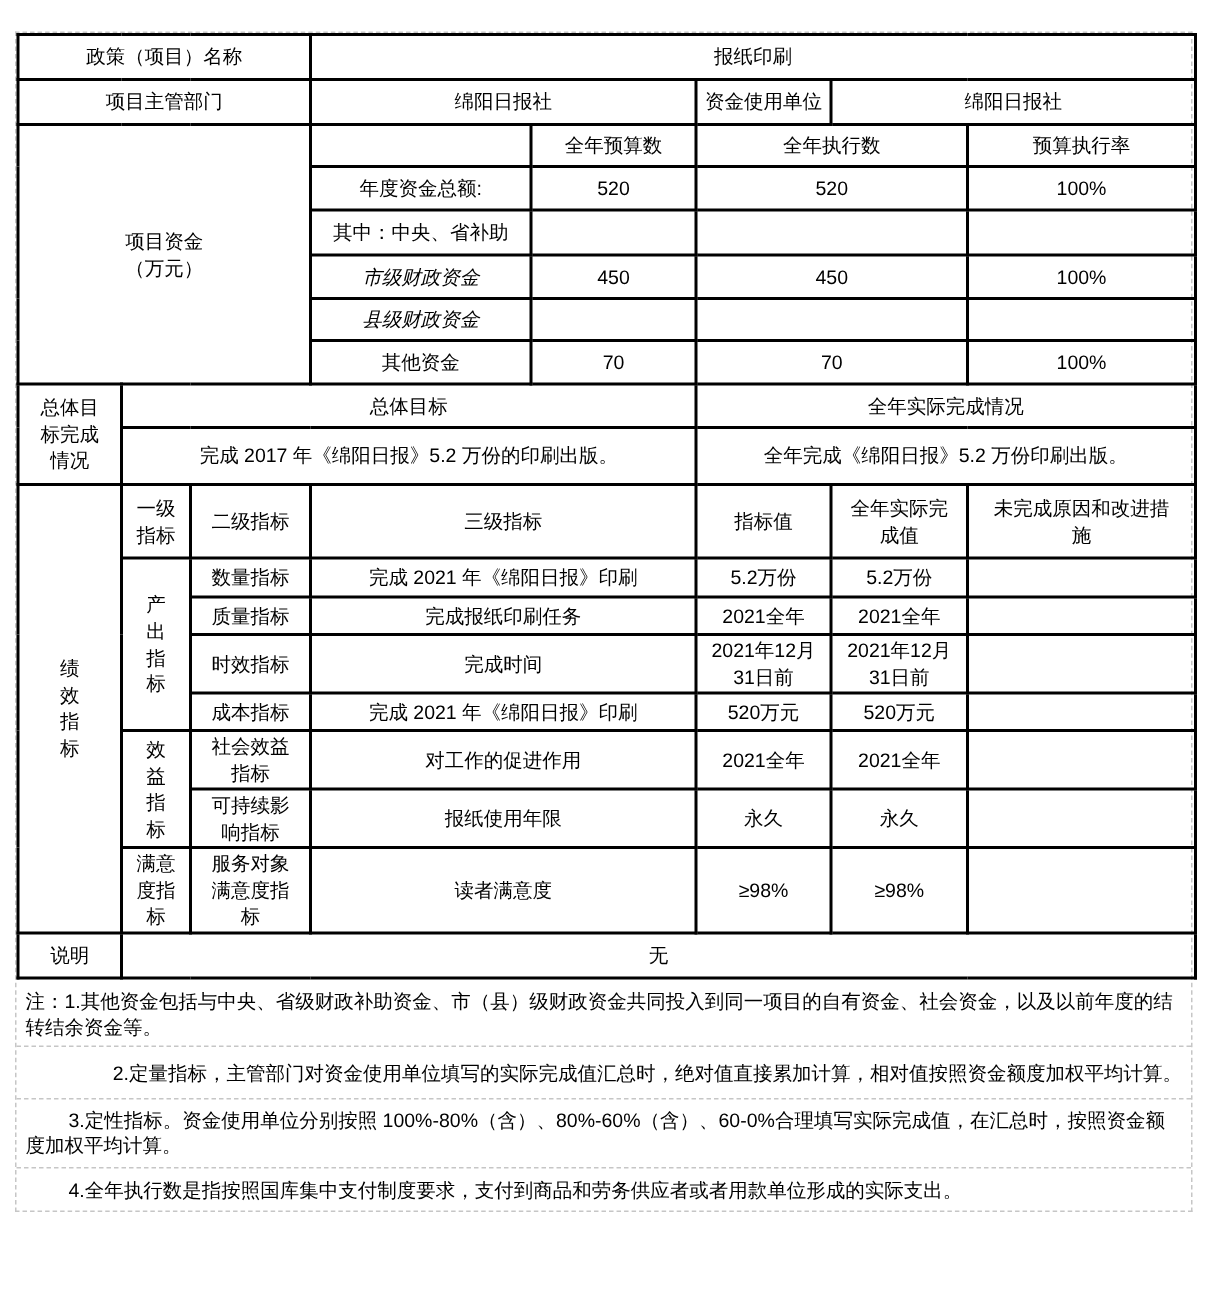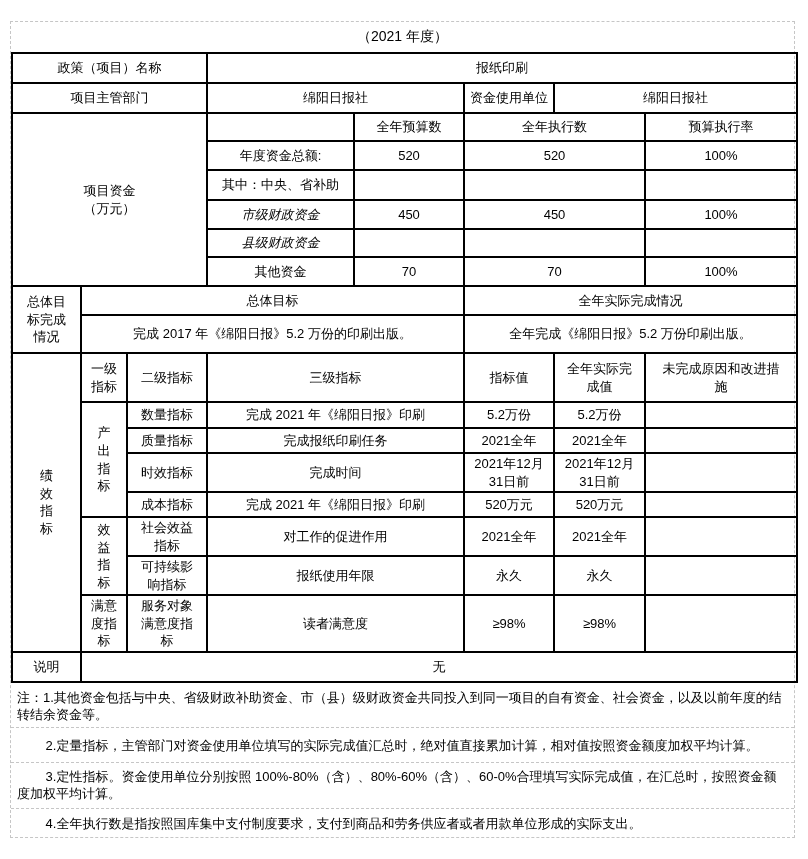--- a/index.html
+++ b/index.html
@@ -17,29 +17,28 @@
   .wi{margin:0 auto;word-break:break-all;}
   .w1{width:1.15em;}
   .w2{width:2.2em;}
   .w3{width:3.25em;}
   .w4{width:4.3em;text-align:center;}
   .w5{width:5.3em;}
   .w9{width:9.6em;}
   .notes{font-size:13px;line-height:17px;}
   .note{padding:4px 6px;border-top:1px dashed #c6c6c6;}
   .note.first{border-top:none;padding-top:6px;min-height:34px;}
-  .note.n2{padding-top:9px;min-height:21px;text-indent:2.2em;}
+  .note.n2{padding-top:9px;min-height:21px;text-indent:2.2em;text-align:right;}
   .note.n3{padding-top:5px;min-height:36px;text-indent:2.2em;}
   .note.n4{padding-top:6px;min-height:18px;text-indent:2.2em;}
 </style>
 </head>
 <body>
 
 <div class="sheet">
-  <div class="subtitle-row">（2021 年度）</div>
 
   <table class="main">
     <colgroup>
       <col style="width:69px">
         <col style="width:46px">
         <col style="width:80px">
         <col style="width:147px">
       <col style="width:110px">
         <col style="width:90px">
         <col style="width:91px">

